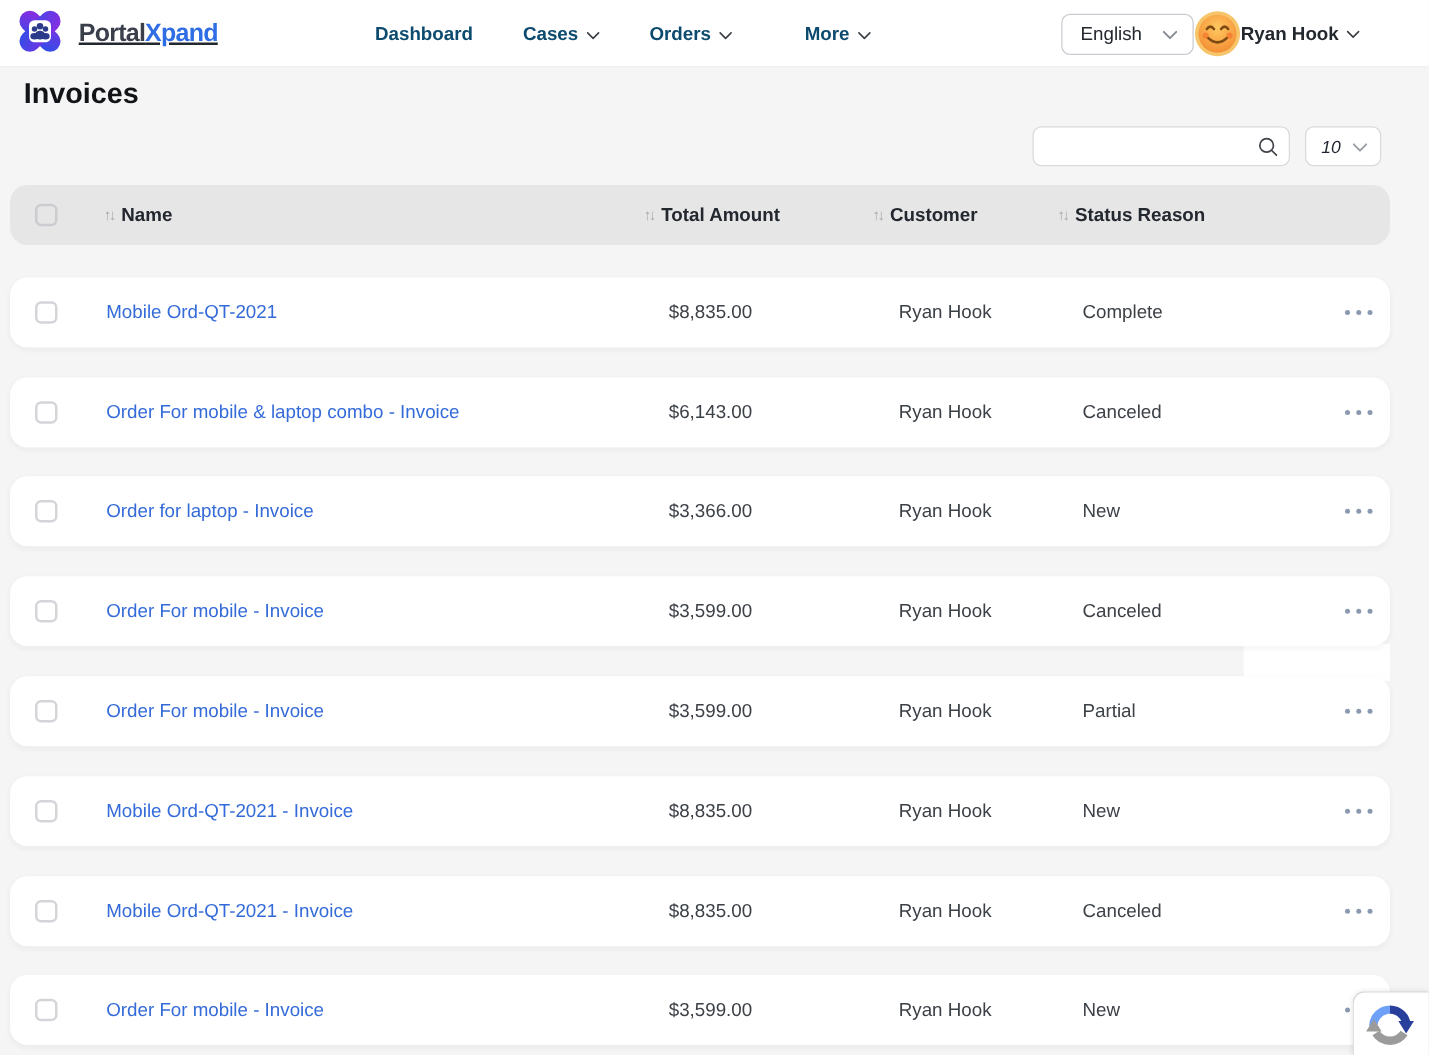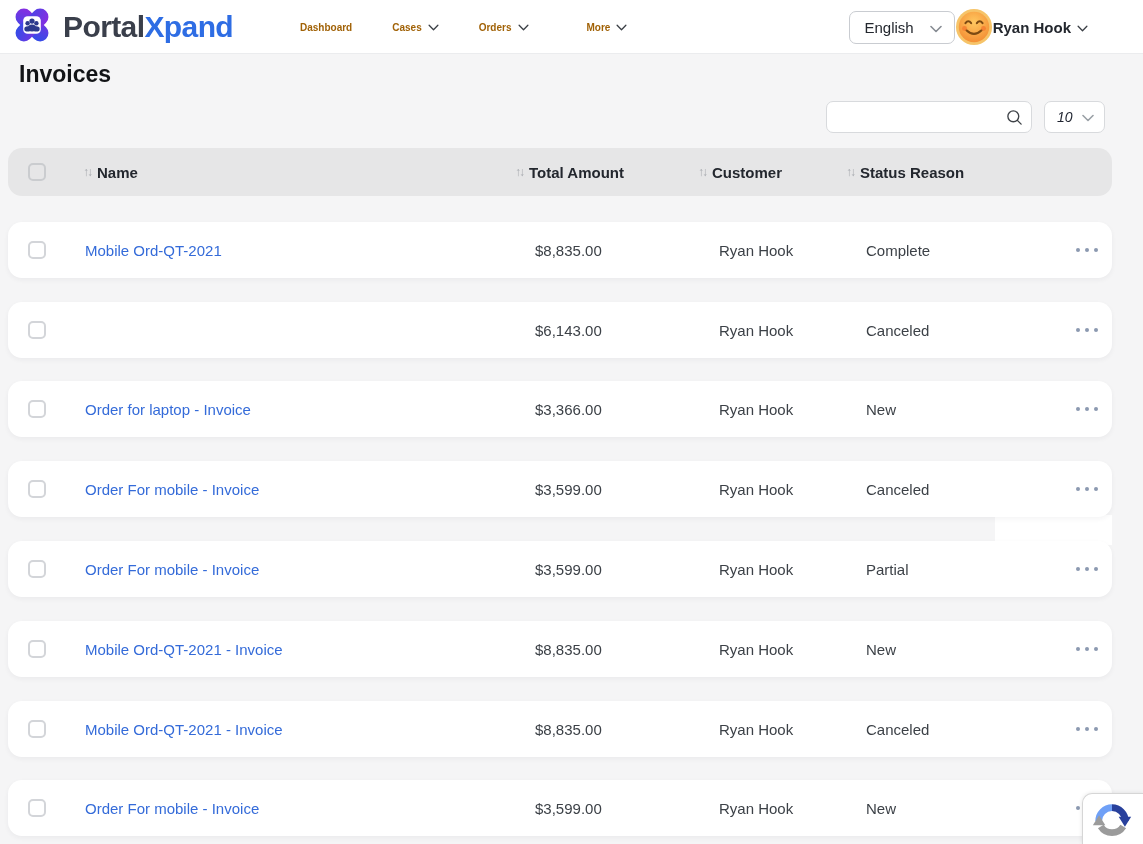--- a/index.html
+++ b/index.html
@@ -10,25 +10,25 @@
     font-family:"Liberation Sans", sans-serif;
     overflow:hidden;
     color:#23272e;
   }
   
   .navbar {
     position:absolute; top:0; left:0; width:1143px; height:54px;
     background:#fff; border-bottom:1px solid #ebecee;
   }
   .logo { position:absolute; left:10px; top:5px; height:44px; display:flex; align-items:center; gap:9px; cursor:pointer; }
-  .logo-text { font-size:30px; font-weight:700; letter-spacing:-0.6px; line-height:1; }
+  .logo-text { font-size:20px; font-weight:700; letter-spacing:-0.6px; line-height:1;text-decoration:underline; }
   .logo-text .p1 { color:#3a3f4b; }
   .logo-text .p2 { color:#2e6de4; }
   .nav-items { position:absolute; left:300px; top:0; height:54px; display:flex; align-items:center; gap:40px; }
-  .nav-item { font-size:10px; font-weight:600; color:#a16207; display:flex; align-items:flex-start; gap:6px; cursor:pointer; white-space:nowrap; }
+  .nav-item { font-size:15px; font-weight:600; color:#0c4a6e; display:flex; align-items:flex-start; gap:6px; cursor:pointer; white-space:nowrap; }
   .nav-item.more { margin-left:18px; }
   .chev { display:inline-block; }
   .nav-right { position:absolute; right:55px; top:0; height:54px; display:flex; align-items:center; }
   .lang-btn {
     display:flex; align-items:center; gap:16px;
     border:1px solid #c9ccd1; border-radius:7px; background:#fff;
     padding:7px 12px 7px 14px; font-size:15px; color:#23272e; cursor:pointer;
   }
   .avatar { width:38px; height:38px; border-radius:50%; overflow:hidden; cursor:pointer; flex:0 0 auto; }
   .user-menu { display:flex; align-items:center; gap:6px; cursor:pointer; }
@@ -253,20 +253,21 @@
   <span class="cell status">Complete</span>
   <span class="dots">
       <i></i>
       <i></i>
       <i></i>
     </span>
 </div>
 
 <div class="row" style="top:302px">
   <span class="checkbox"></span>
+  <a class="cell name">Order For mobile &amp; laptop combo - Invoice</a>
   <span class="cell amount">$6,143.00</span>
   <span class="cell customer">Ryan Hook</span>
   <span class="cell status">Canceled</span>
   <span class="dots">
       <i></i>
       <i></i>
       <i></i>
     </span>
 </div>
 

